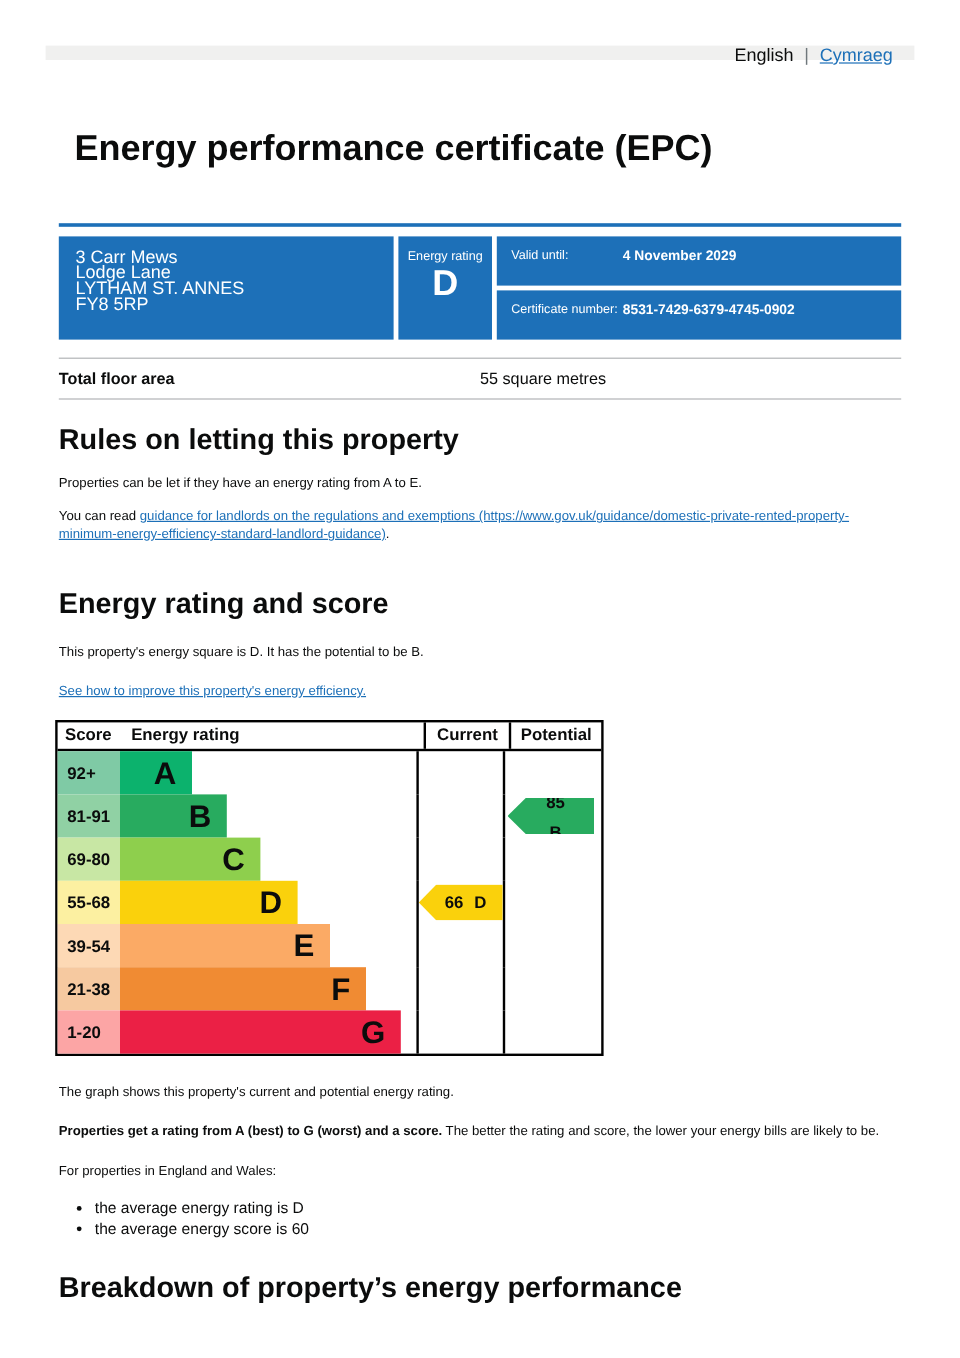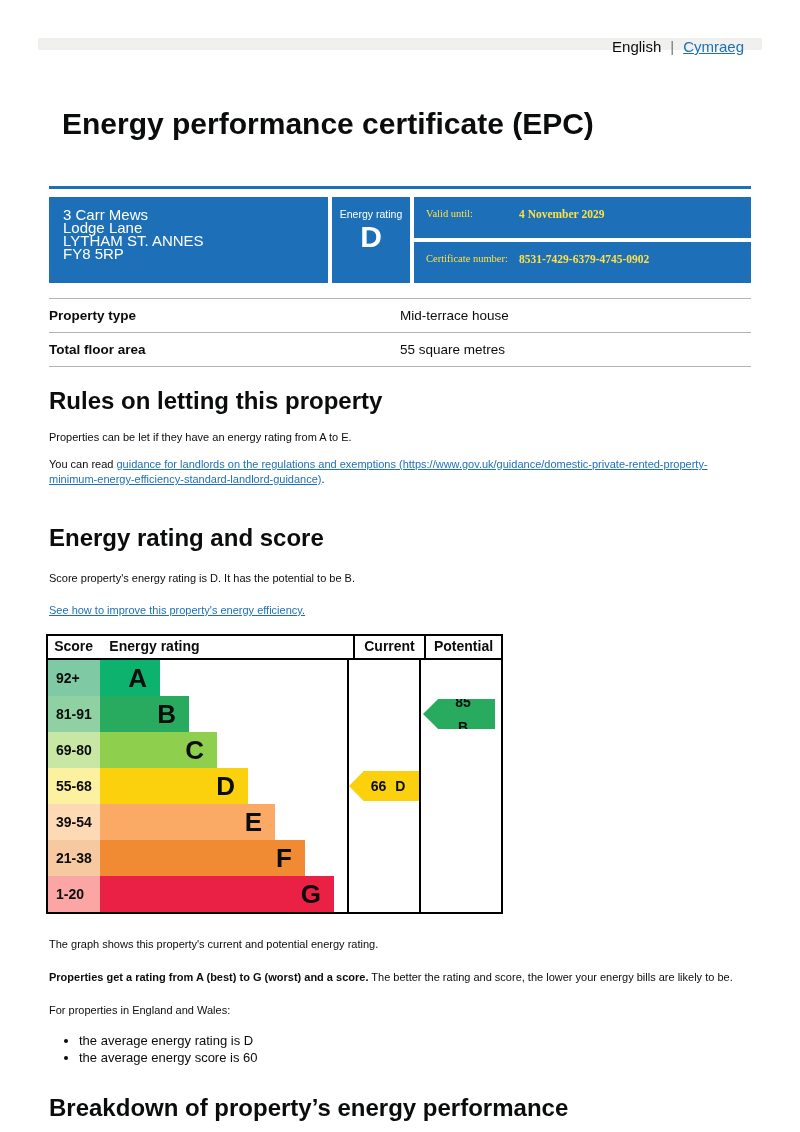--- a/index.html
+++ b/index.html
@@ -18,21 +18,21 @@
 
   .blue-rule { margin-top:45px; height:3px; background:#1d70b8; }
 
   .summary { margin-top:8px; display:flex; gap:4px; height:86px; }
   .summary .panel { background:#1d70b8; color:#ffffff; }
   .panel-address { width:265px; padding:11px 0 0 14px; font-size:15px; line-height:13px; }
   .panel-rating { width:78px; text-align:center; padding-top:11px; }
   .panel-rating .r-label { font-size:10.5px; }
   .panel-rating .r-value { font-size:30px; font-weight:700; line-height:32px; margin-top:1px; }
   .panel-details { flex:1; display:flex; flex-direction:column; gap:4px; background:none !important; }
-  .detail-row { background:#1d70b8; color:#fde047; flex:1; display:flex; padding:10px 12px 0 12px;font-family:Liberation Serif, serif; }
+  .detail-row { background:#1d70b8; color:#ffffff; flex:1; display:flex; padding:10px 12px 0 12px; }
   .detail-label { width:93px; font-size:10.5px; line-height:13px; }
   .detail-value { font-size:11.5px; font-weight:700; padding-top:1px; }
 
   table.prop-table { margin-top:15px; width:100%; border-collapse:collapse; }
   table.prop-table tr { border-top:1px solid #b1b4b6; }
   table.prop-table tr:last-child { border-bottom:1px solid #b1b4b6; }
   table.prop-table th { text-align:left; font-size:13.5px; font-weight:700; padding:9px 0; width:50%; }
   table.prop-table td { text-align:left; font-size:13.5px; padding:9px 0; }
 
   h2.section-h { font-size:24px; font-weight:700; line-height:27px; }
@@ -105,36 +105,32 @@
       <div class="detail-row">
         <span class="detail-label">Certificate number:</span>
         <span class="detail-value">8531-7429-6379-4745-0902</span>
       </div>
     </div>
   </section>
 
   <table class="prop-table">
     <tbody id="prop-table-body">
         <tr>
-          <th>Property type</th>
-          <td>Mid-terrace house</td>
-        </tr>
-        <tr>
           <th>Total floor area</th>
           <td>55 square metres</td>
         </tr>
       </tbody>
   </table>
 
   <h2 class="section-h h-rules">Rules on letting this property</h2>
   <p class="small p1">Properties can be let if they have an energy rating from A to E.</p>
   <p class="small p2"><span>You can read </span><a class="inline-link">guidance for landlords on the regulations and exemptions (https://www.gov.uk/guidance/domestic-private-rented-property-minimum-energy-efficiency-standard-landlord-guidance)</a><span>.</span></p>
 
   <h2 class="section-h h-score">Energy rating and score</h2>
-  <p class="small p3">Score property's energy rating is D. It has the potential to be B.</p>
+  <p class="small p3">This property's energy square is D. It has the potential to be B.</p>
   <p class="small p4"><a class="inline-link">See how to improve this property's energy efficiency.</a></p>
 
   <div class="chart">
     <div class="chart-header">
       <div class="hc-score">Score</div>
       <div class="hc-rating">Energy rating</div>
       <div class="hc-current">Current</div>
       <div class="hc-potential">Potential</div>
     </div>
     <div id="chart-bands">

